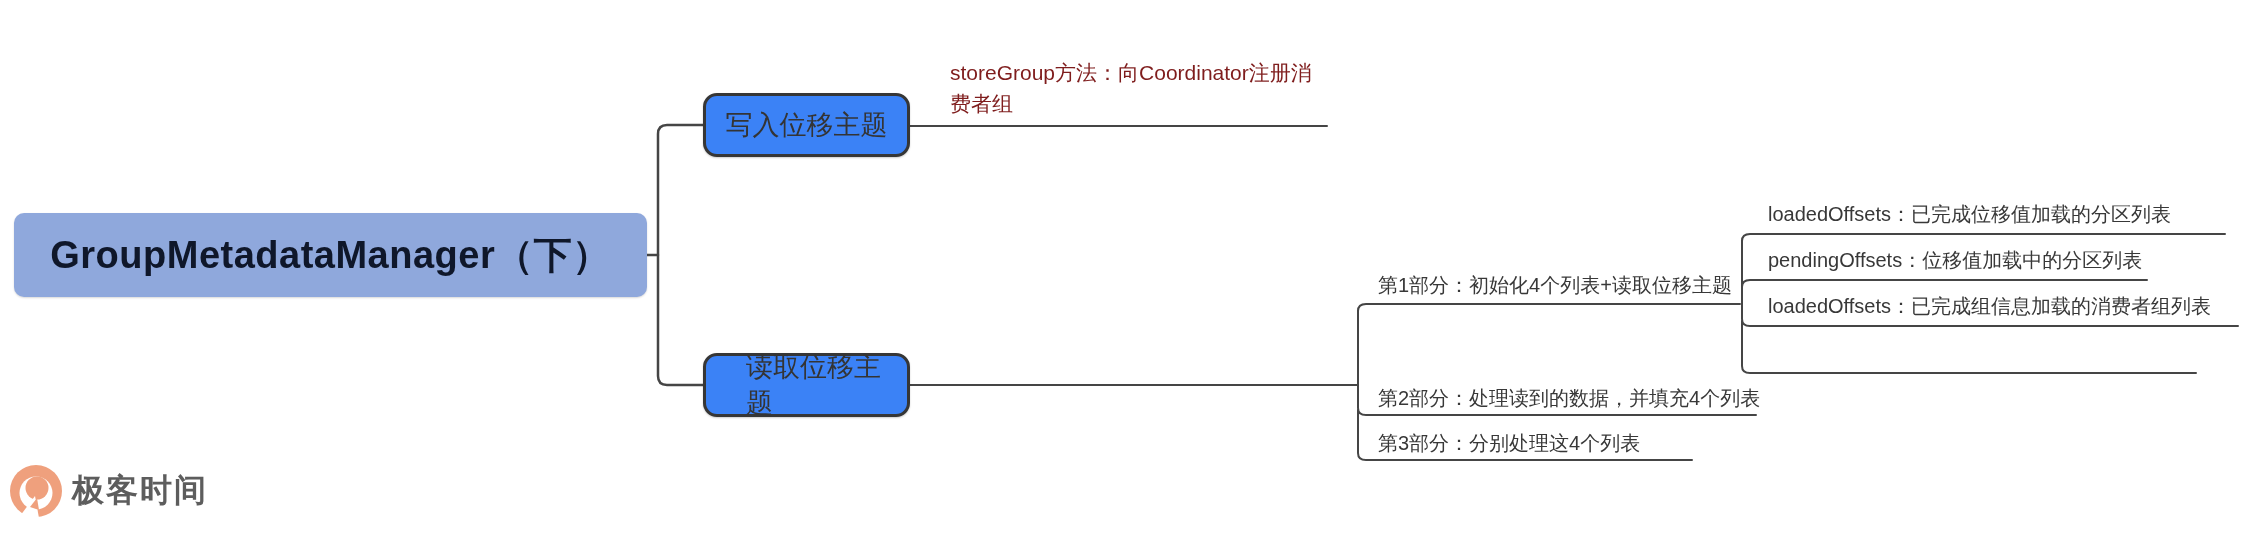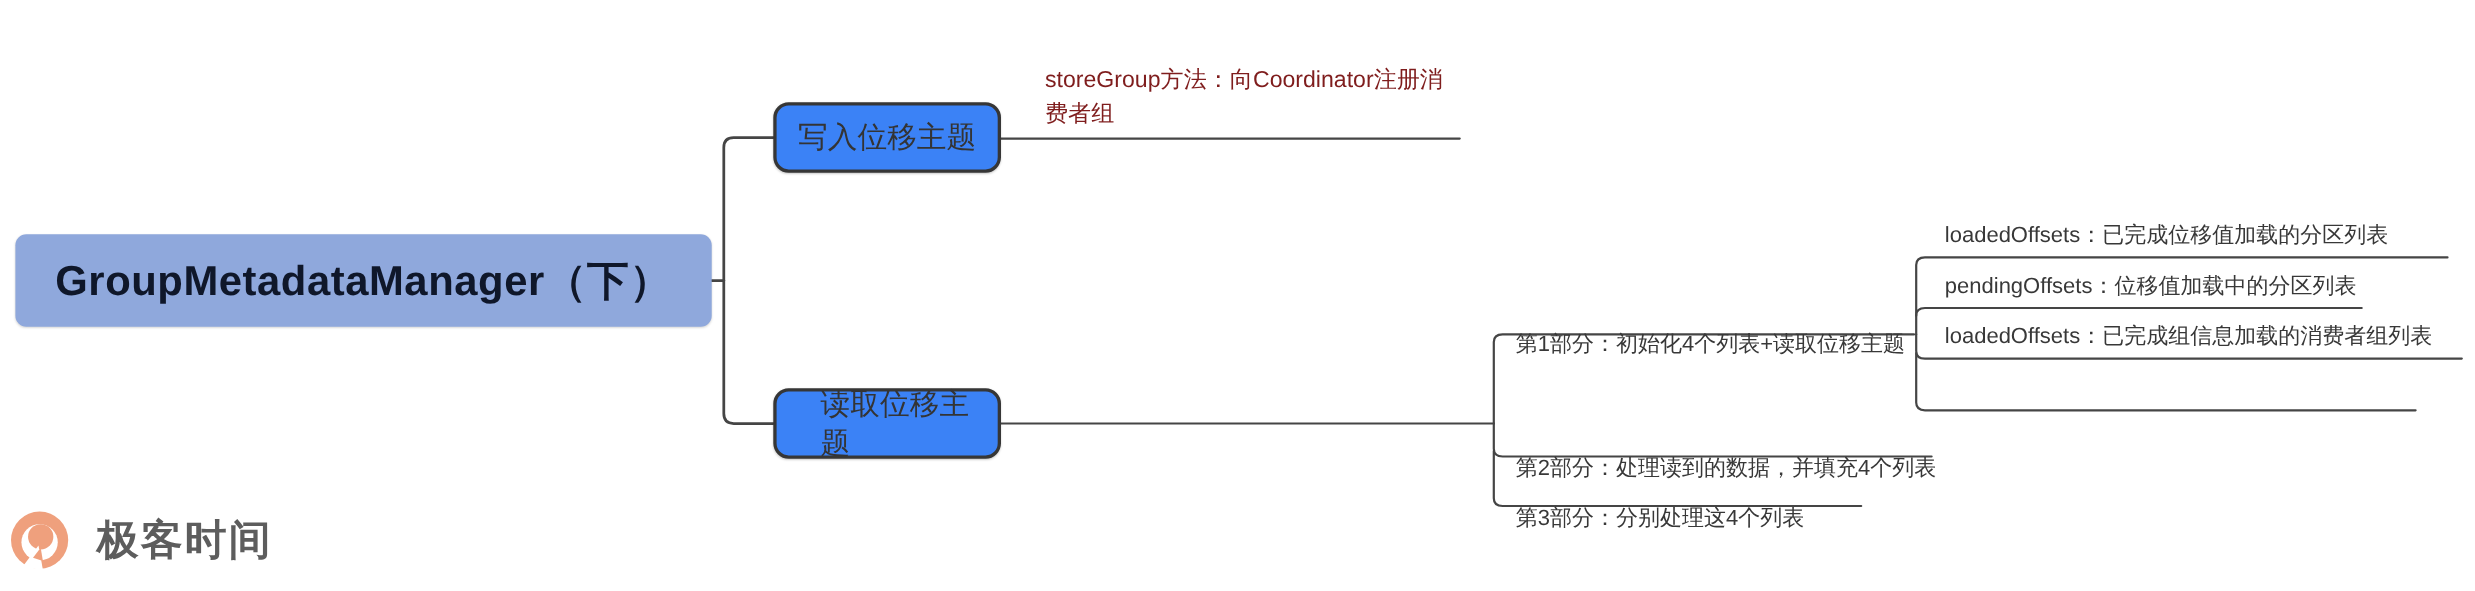--- a/index.html
+++ b/index.html
@@ -43,21 +43,21 @@
   .detail-text{
     left:950px;
     font-size:21px;line-height:31px;color:#7f1d1d;
   }
   .detail-text.store{top:57px;width:372px;}
   .detail-text.doload{top:320px;width:340px;}
 
   
   .part-text{
     left:1378px;height:26px;line-height:26px;
-    font-size:20px;color:#383838;white-space:nowrap;margin-top:28px;
+    font-size:20px;color:#383838;white-space:nowrap;
   }
   .part-text.p1{top:272px;}
   .part-text.p2{top:385px;}
   .part-text.p3{top:430px;}
 
   
   .leaf-text{
     left:1768px;height:26px;line-height:26px;
     font-size:20px;color:#383838;white-space:nowrap;
   }
@@ -65,22 +65,22 @@
   .leaf-text.l2{top:247px;}
   .leaf-text.l3{top:293px;}
   .leaf-text.l4{top:340px;}
 
   
   .logo{
     left:8px;top:462px;height:58px;
     display:flex;align-items:center;
   }
   .logo-text{
-    margin-left:24px;
-    font-size:38px;font-weight:bold;color:#5d5d5d;
+    margin-left:8px;
+    font-size:32px;font-weight:bold;color:#5d5d5d;
     letter-spacing:2px;
   }
 </style>
 </head>
 <body>
 
 <div id="canvas">
 
   <svg class="abs" style="left:0;top:0;" width="2250" height="537" viewBox="0 0 2250 537" fill="none" stroke="#454545" stroke-width="2.5" stroke-linecap="round">
 

